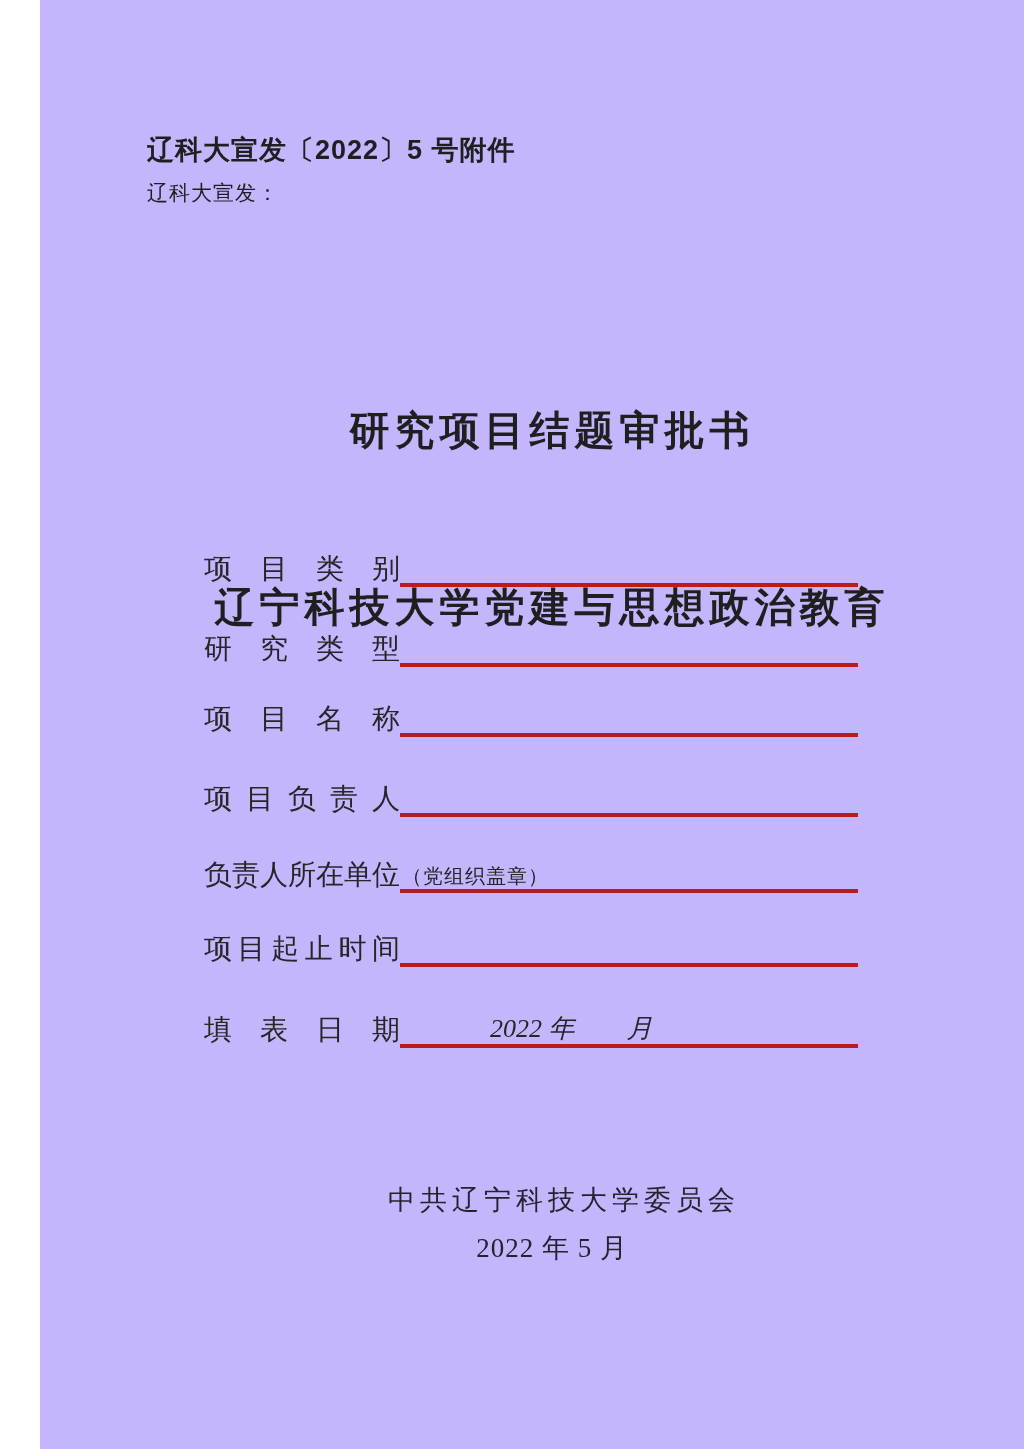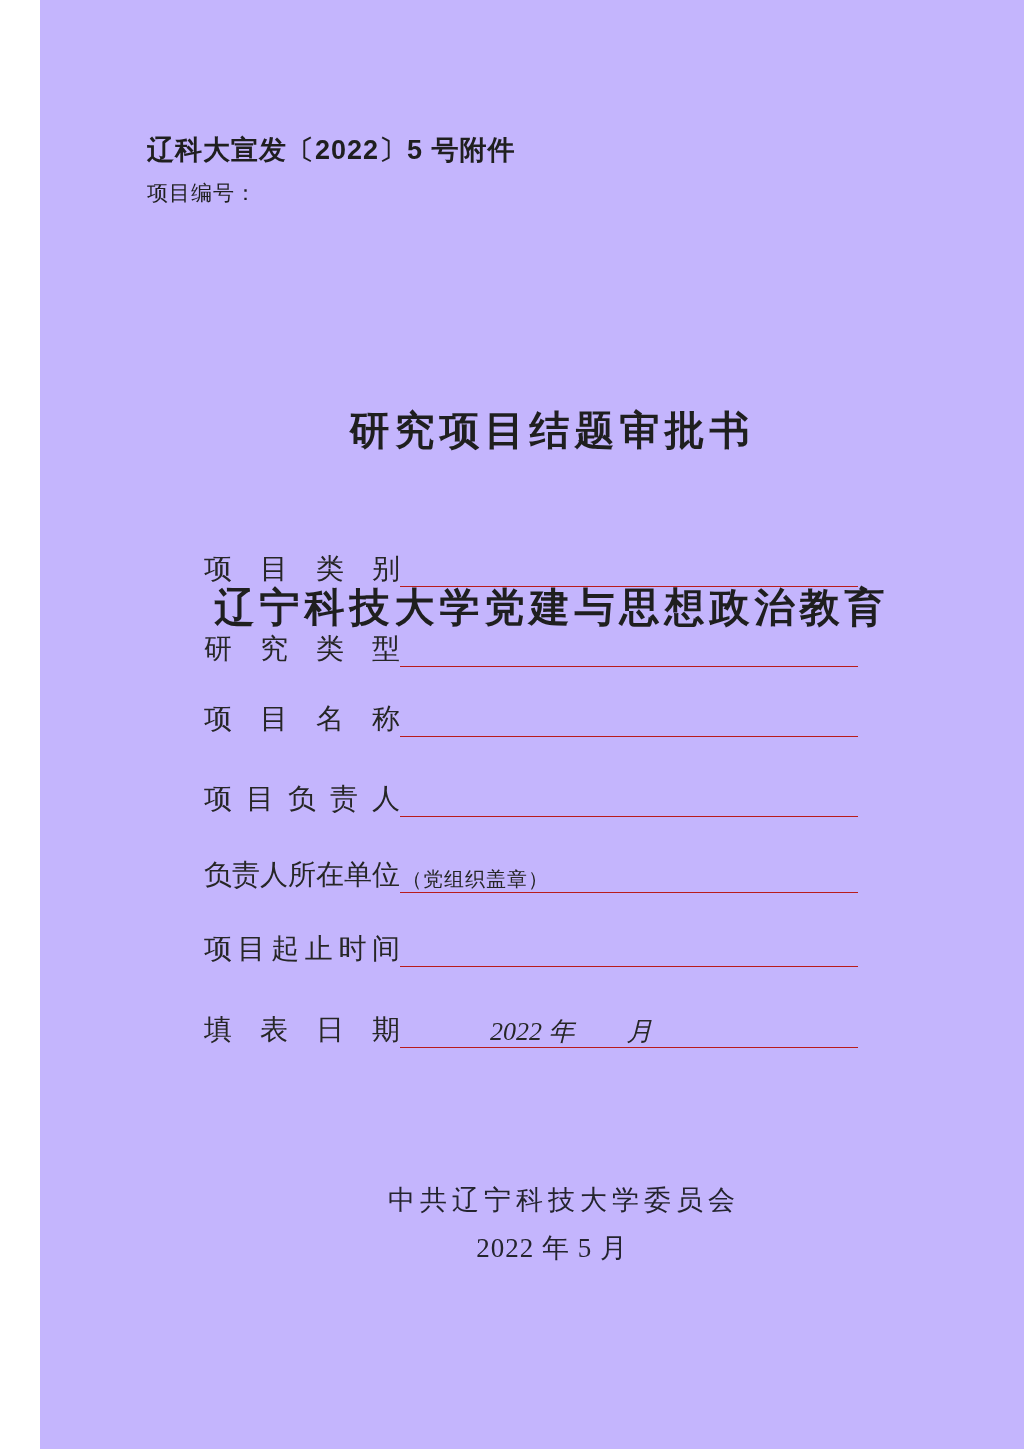--- a/index.html
+++ b/index.html
@@ -59,21 +59,21 @@
     justify-content: space-between;
     font-size: 28px;
     line-height: 36px;
     color: #262626;
   }
   .field-line {
     flex: 1;
     align-self: stretch;
     display: flex;
     align-items: flex-end;
-    border-bottom: 1px solid #b91c1c;
+    border-bottom: 4px solid #b91c1c;
   }
   .field-value { color: #262626; }
   .value-stamp {
     font-size: 20px;
     line-height: 25px;
     padding-left: 2px;
     letter-spacing: 1px;
     white-space: pre;
   }
   .value-date {
@@ -107,21 +107,21 @@
     white-space: pre;
   }
 </style>
 </head>
 <body>
 
 <div class="page">
 
   <div class="doc-number">辽科大宣发〔2022〕5 号附件</div>
 
-  <div class="project-number">项目编号：</div>
+  <div class="project-number">辽科大宣发：</div>
 
   <div class="doc-title">
     <div>研究项目结题审批书</div>
     <div>辽宁科技大学党建与思想政治教育</div>
   </div>
 
   <div id="form-rows" class="form-rows">
     <div class="form-row" style="top: 545px;">
       <span class="field-label justify-chars">
           <span>项</span>

